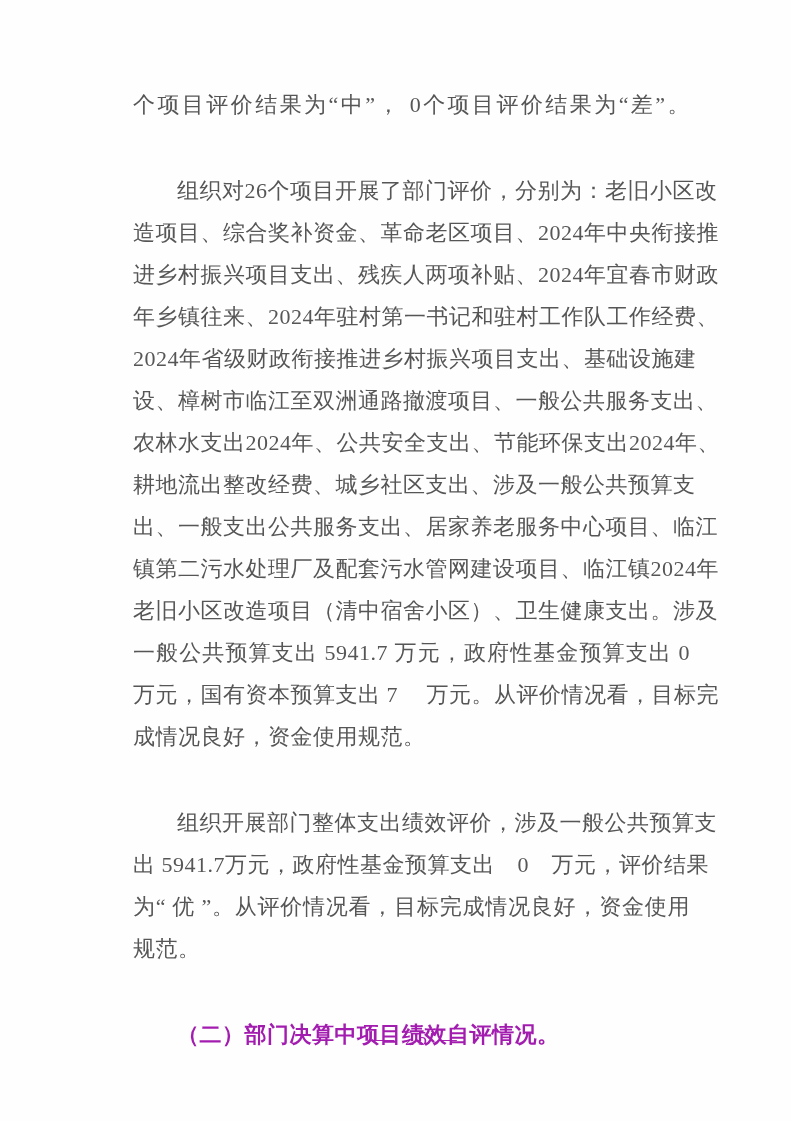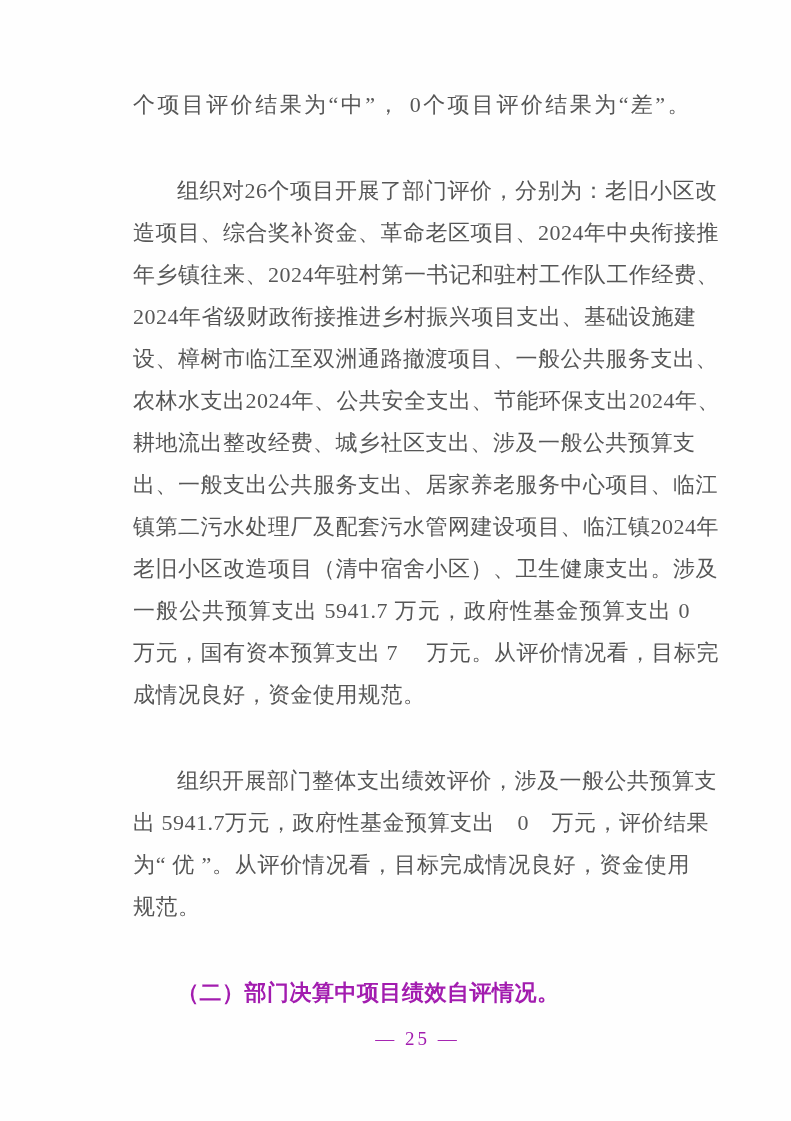--- a/index.html
+++ b/index.html
@@ -59,20 +59,21 @@
 </style>
 </head>
 <body>
 
 <div class="page">
 
   <div class="textblock">
     <div class="line">个项目评价结果为“中”， 0个项目评价结果为“差”。</div>
     <div class="line ind">组织对26个项目开展了部门评价，分别为：老旧小区改</div>
     <div class="line">造项目、综合奖补资金、革命老区项目、2024年中央衔接推</div>
+    <div class="line">进乡村振兴项目支出、残疾人两项补贴、2024年宜春市财政</div>
     <div class="line">年乡镇往来、2024年驻村第一书记和驻村工作队工作经费、</div>
     <div class="line">2024年省级财政衔接推进乡村振兴项目支出、基础设施建</div>
     <div class="line">设、樟树市临江至双洲通路撤渡项目、一般公共服务支出、</div>
     <div class="line">农林水支出2024年、公共安全支出、节能环保支出2024年、</div>
     <div class="line">耕地流出整改经费、城乡社区支出、涉及一般公共预算支</div>
     <div class="line">出、一般支出公共服务支出、居家养老服务中心项目、临江</div>
     <div class="line">镇第二污水处理厂及配套污水管网建设项目、临江镇2024年</div>
     <div class="line">老旧小区改造项目（清中宿舍小区）、卫生健康支出。涉及</div>
     <div class="line">一般公共预算支出 5941.7 万元，政府性基金预算支出 0</div>
     <div class="line">万元，国有资本预算支出 7 　万元。从评价情况看，目标完</div>

